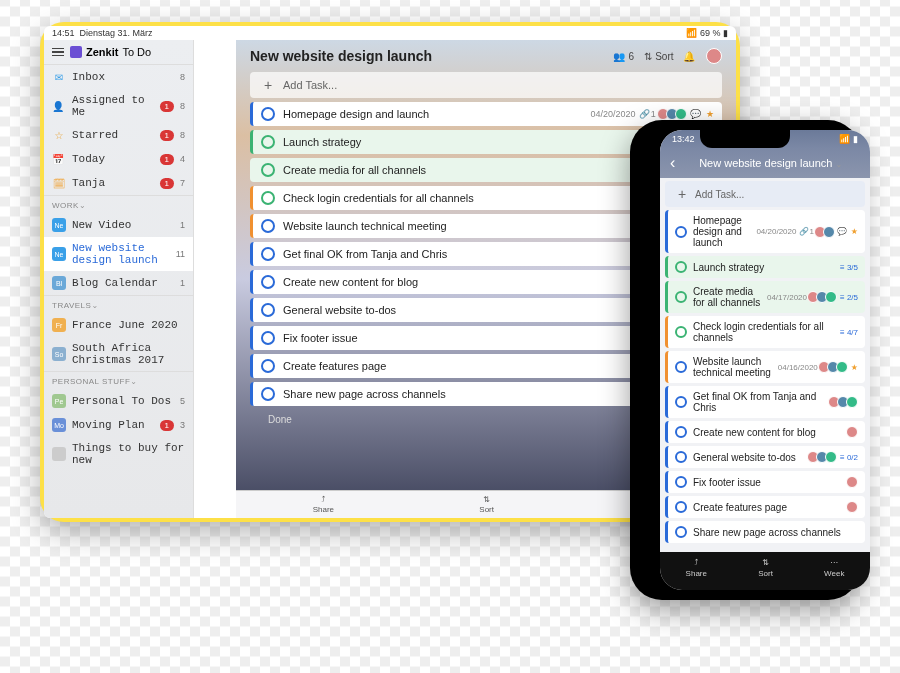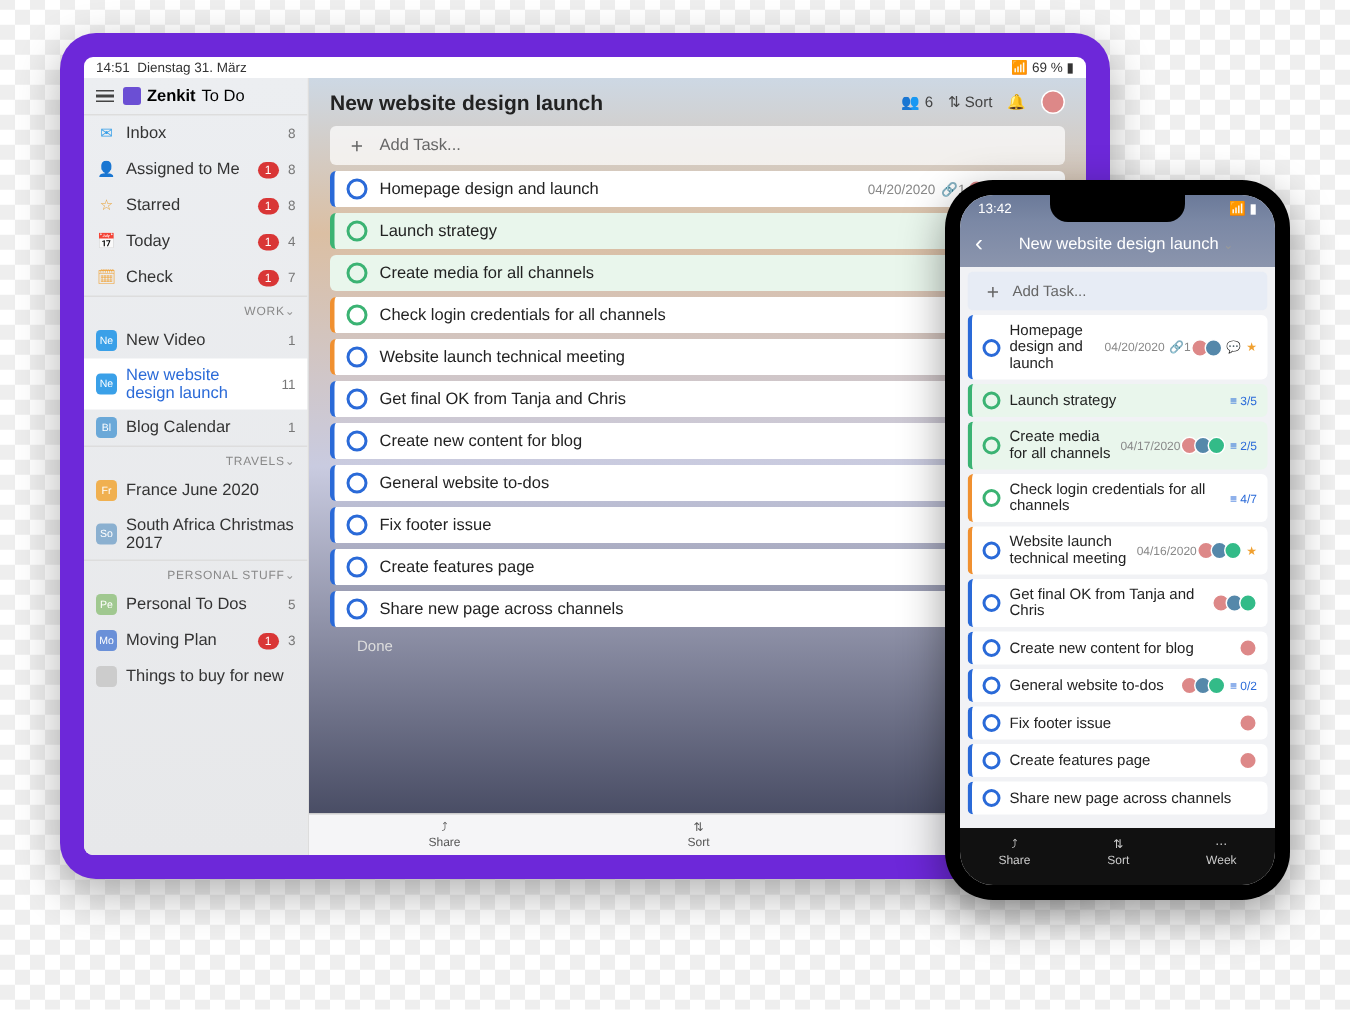--- a/index.html
+++ b/index.html
@@ -1,40 +1,40 @@
 <!DOCTYPE html>
 <html><head>
 <meta charset="utf-8">
 <style>
   * { box-sizing: border-box; margin: 0; padding: 0; font-family: -apple-system, BlinkMacSystemFont, "Segoe UI", Helvetica, Arial, sans-serif; }
   body { background: repeating-conic-gradient(#eee 0% 25%, #fff 0% 50%) 50% / 20px 20px; width: 900px; height: 673px; position: relative; }
   
   
   .tablet {
-    position: absolute; top: 22px; left: 40px; width: 700px; height: 564px;
-    background: #6d28d9; border-radius: 24px; padding: 16px;
+    position: absolute; top: 22px; left: 40px; width: 700px; height: 500px;
+    background: #fde047; border-radius: 24px; padding: 4px;
     box-shadow: 0 10px 30px rgba(0,0,0,0.3);
   }
   .tablet-screen { width: 100%; height: 100%; background: #fff; border-radius: 6px; overflow: hidden; display: flex; flex-direction: column; }
   .tablet-status { display:flex; justify-content:space-between; align-items:center; font-size:9px; padding:2px 8px; color:#333; }
-  .tablet-body { flex:1; display:flex; overflow:hidden; }
+  .tablet-body { flex:1; display:flex; overflow:hidden;gap:42px; }
   
   
   .sidebar { width: 150px; background: linear-gradient(#eceef1,#e7e8ea); border-right:1px solid #ddd; display:flex; flex-direction:column; font-size:11px; overflow:hidden; }
   .sb-header { display:flex; align-items:center; gap:6px; padding:6px 8px; border-bottom:1px solid #ddd; }
   .hamburger { display:flex; flex-direction:column; gap:2px; }
   .hamburger span { width:12px; height:1.5px; background:#444; }
   .app-title { display:flex; align-items:center; gap:4px; font-weight:600; font-size:11px; }
   .app-logo { width:12px; height:12px; background:#6b4fd4; border-radius:2px; }
   .sb-item { display:flex; align-items:center; gap:6px; padding:5px 8px; cursor:pointer; }
   .sb-item .icn { width:14px; height:14px; display:flex; align-items:center; justify-content:center; font-size:10px; }
-  .sb-item .lab { flex:1; color: #333;}
+  .sb-item .lab { flex:1; color: #333; font-family: Liberation Mono, monospace;}
   .sb-item .badge { background:#d93636; color:#fff; border-radius:8px; font-size:8px; padding:1px 5px; }
   .sb-item .count { font-size:9px; color:#777; }
-  .sb-section { font-size:8px; color:#888; letter-spacing:0.5px; padding:5px 8px 3px; display:flex; justify-content:flex-end; align-items:center; border-top:1px solid #ddd; }
+  .sb-section { font-size:8px; color:#888; letter-spacing:0.5px; padding:5px 8px 3px; display:flex; justify-content:flex-start; align-items:center; border-top:1px solid #ddd; }
   .sb-item.active { background:#fff; }
   .sb-item.active .lab { color:#2a6ad8; }
   .sq { width:14px; height:14px; border-radius:3px; font-size:7px; display:flex; align-items:center; justify-content:center; color:#fff; }
   
   
   .main { flex:1; display:flex; flex-direction:column; background:linear-gradient(180deg,#cdd8e4 0%, #dbbfa3 20%, #c9cbe0 50%, #3a3e56 100%); }
   .main-header { display:flex; align-items:center; justify-content:space-between; padding:8px 14px; color:#222; }
   .main-title { font-size:14px; font-weight:600; }
   .main-actions { display:flex; align-items:center; gap:10px; font-size:10px; color:#444; }
   .tasks { flex:1; padding:0 14px; overflow:hidden; }
@@ -50,21 +50,21 @@
   .task-row.orange { border-left-color:#f09030; }
   .av-group { display:flex; }
   .av { width:12px; height:12px; border-radius:50%; background:#888; margin-left:-3px; border:1px solid #fff; }
   .av:nth-child(1){background:#d88;} .av:nth-child(2){background:#58a;} .av:nth-child(3){background:#3b8;}
   .done-section { color:#ddd; font-size:10px; padding:4px 18px; }
   .tablet-bottom { display:flex; justify-content:space-around; padding:4px; font-size:8px; color:#555; border-top:1px solid #ccc; background:#f5f5f7; }
   .tb-btn{display:flex;flex-direction:column;align-items:center;gap:1px;}
   
   
   .phone { position:absolute; right:40px; top:120px; width:230px; height:480px; background:#000; border-radius:32px; padding:10px; box-shadow:0 10px 30px rgba(0,0,0,0.4); }
-  .phone-screen { width:100%; height:100%; border-radius:22px; overflow:hidden; background:#fff; display:flex; flex-direction:column; }
+  .phone-screen { width:100%; height:100%; border-radius:22px; overflow:hidden; background:#fff; display:flex; flex-direction:column;margin-left:20px; }
   .phone-notch { position:absolute; top:10px; left:50%; transform:translateX(-50%); width:90px; height:18px; background:#000; border-radius:0 0 12px 12px; z-index:10; }
   .phone-status { display:flex; justify-content:space-between; padding:4px 12px; font-size:9px; color:#fff; background:linear-gradient(#6b7a99,#7b88a5);}
   .phone-header { background:linear-gradient(#7b88a5,#8b95ad); color:#fff; padding:6px 10px; display:flex; align-items:center; gap:6px; font-size:11px; font-weight:500;}
   .phone-header .back{font-size:16px;}
   .phone-header .pt{flex:1;text-align:center;}
   .phone-tasks { flex:1; background:#f1f2f5; overflow:hidden; }
   .ptask { background:#fff; margin:3px 5px; border-radius:4px; padding:5px 7px; display:flex; align-items:center; gap:6px; font-size:10px; border-left:3px solid transparent; }
   .ptask .circ{width:12px;height:12px;border:2px solid #2a6ad8;border-radius:50%;flex-shrink:0;}
   .ptask .circ.green{border-color:#3bb373;}
   .ptask.blue{border-left-color:#2a6ad8;}
@@ -123,21 +123,21 @@
   <span class="count">8</span>
             </div>
             <div class="sb-item">
               <span class="icn" style="color:#3bb373">📅</span>
   <span class="lab">Today</span>
   <span class="badge">1</span>
   <span class="count">4</span>
             </div>
             <div class="sb-item">
               <span class="icn" style="color:#f0a030">🗓</span>
-  <span class="lab">Check</span>
+  <span class="lab">Tanja</span>
   <span class="badge">1</span>
   <span class="count">7</span>
             </div>
           </div>
         <div id="sb-sections">
             <div class="sb-section">
               <span>WORK</span>
               <span class="chev">⌄</span>
             </div>
             <div class="sb-item">

